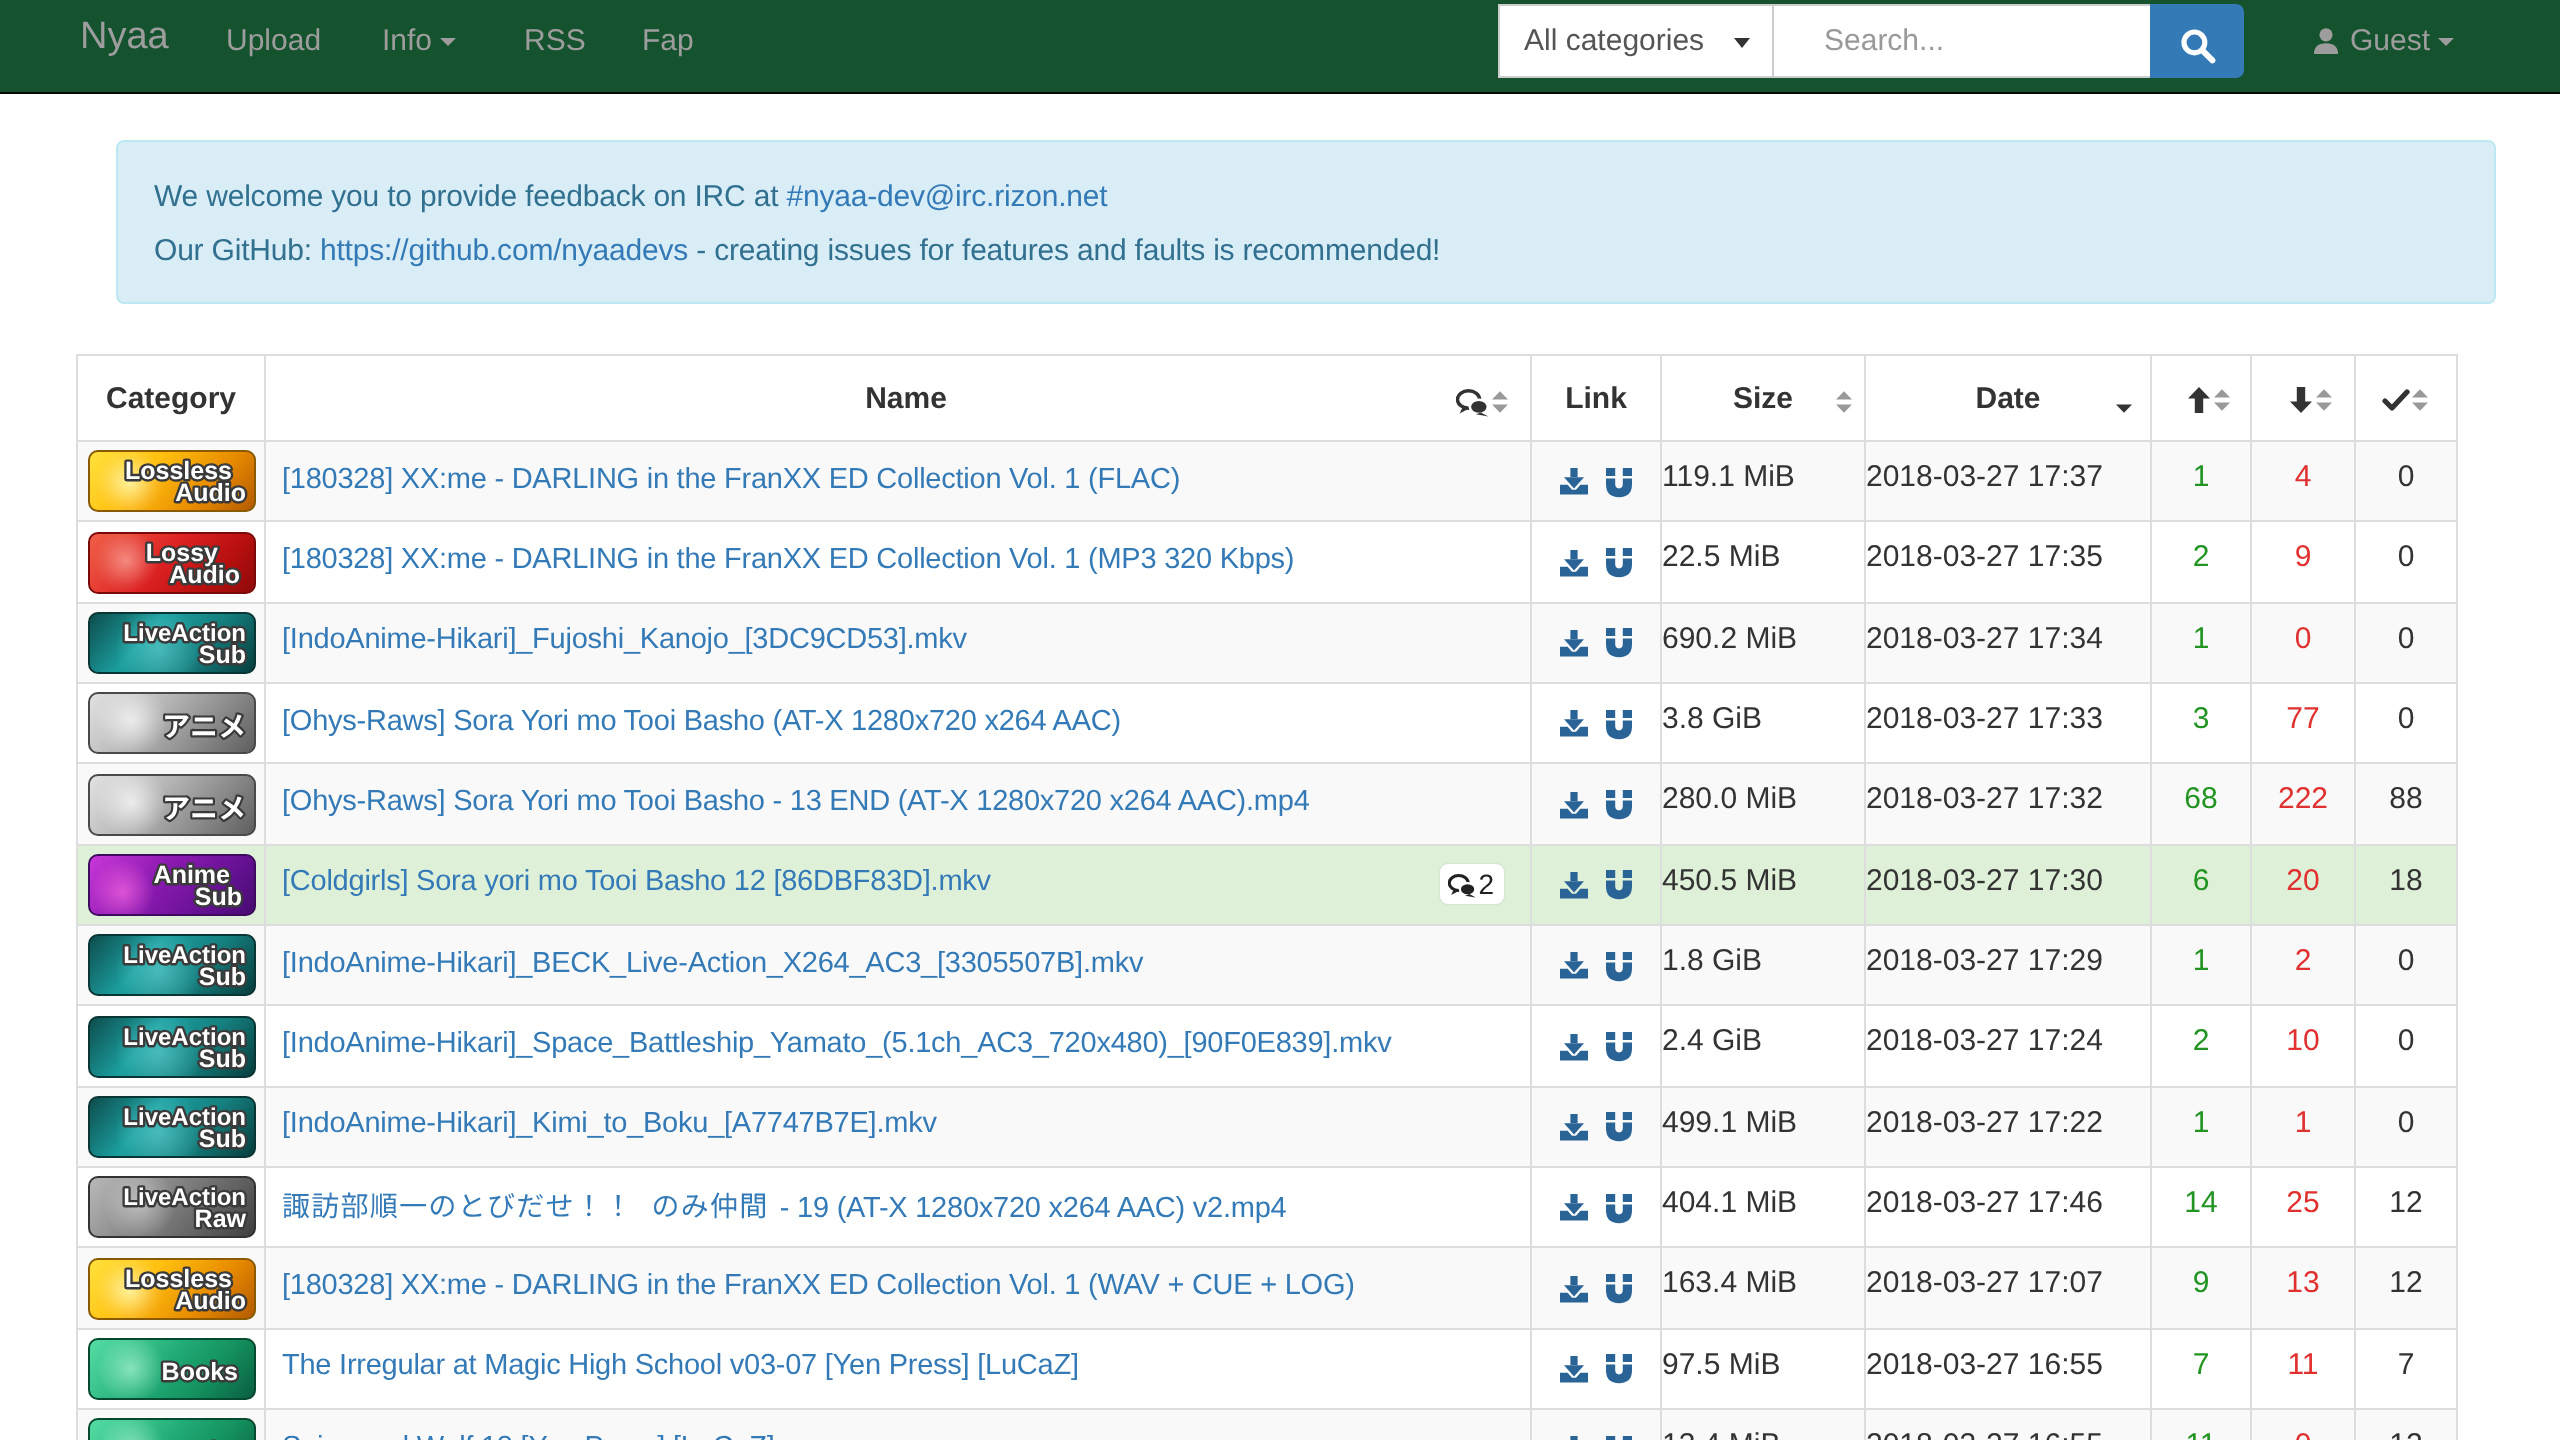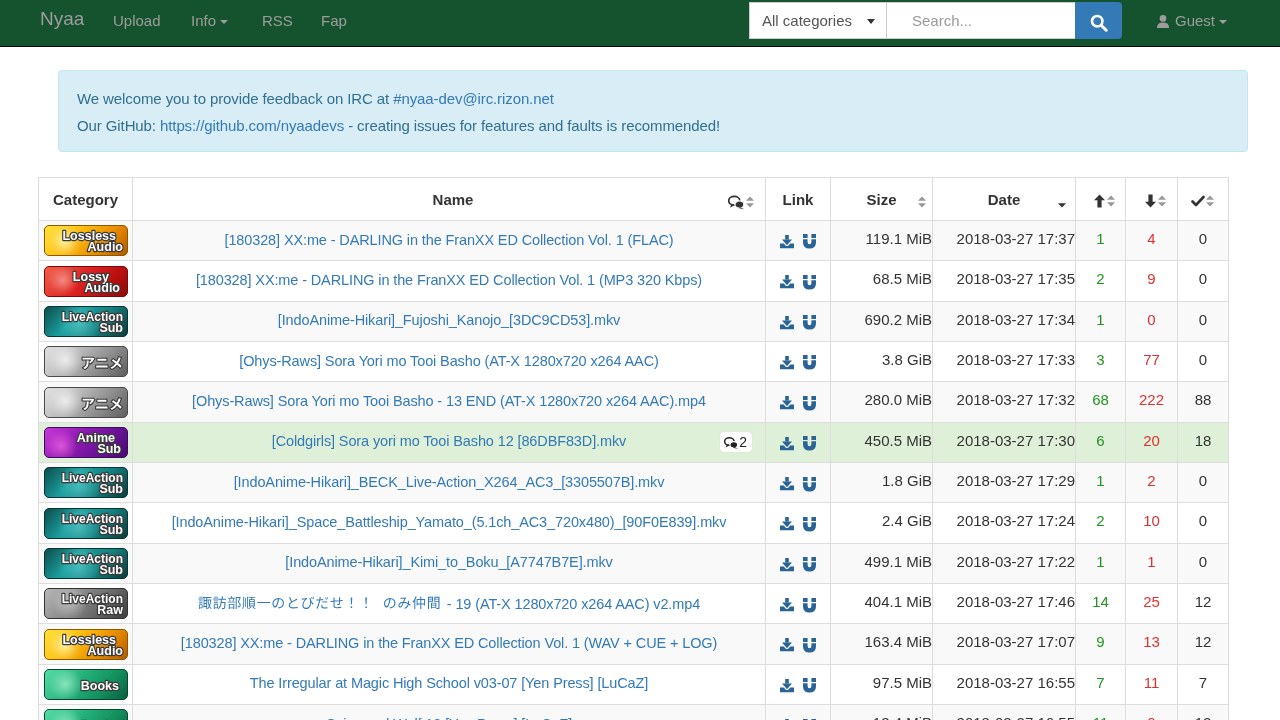--- a/index.html
+++ b/index.html
@@ -15,29 +15,29 @@
   border-right:4.5px solid transparent; border-top:5px solid #333; }
 .alert { position:absolute; left:38px; top:70px; width:1190px; height:82px; background:#d9edf7;
   border:1px solid #bce8f1; border-radius:4px; color:#31708f; font-size:15px; padding:15px 18px; line-height:26.5px; letter-spacing:-0.1px;margin-left:20px; }
 .alert a { color:#337ab7; text-decoration:none; }
 table { position:absolute; left:38px; top:177px; width:1190px; border-collapse:collapse; table-layout:fixed; }
 th, td { border:1px solid #ddd; font-size:15px; color:#333; vertical-align:middle; padding:0; }
 thead th { height:43px; font-weight:bold; text-align:center; position:relative; }
 tbody td { height:40.35px; }
 tbody tr:nth-child(odd) td { background:#f9f9f9; }
 tbody tr.success td { background:#dff0d8; }
-.tn { text-align:center; padding:0 8px 3px 8px; position:relative; white-space:nowrap; overflow:hidden; }
+.tn { text-align:left; padding:0 8px 3px 8px; position:relative; white-space:nowrap; overflow:hidden; }
 .tn a { color:#337ab7; text-decoration:none; font-size:14.5px; letter-spacing:-0.12px; }
 .tc div.cat { margin:0 auto; }
 .cat { width:84px; height:31px; border-radius:5px; border:1px solid; position:relative;
   overflow:hidden; color:#fff; font-weight:bold; }
 .tl { text-align:center; }
 .tl svg { vertical-align:middle; }
 .sp { display:inline-block; width:9px; }
-.ts,.td { text-align:right; padding-bottom:4.5px; }
+.ts,.td { text-align:left; padding-bottom:4.5px; }
 .se { text-align:center; color:#229422; padding-bottom:4.5px; }
 .le { text-align:center; color:#e03030; padding-bottom:4.5px; }
 .co { text-align:center; color:#333; padding-bottom:4.5px; }
 .pill { position:absolute; right:13px; top:50%; margin-top:-10px; height:20px; background:#fff;
   border-radius:4px; padding:0 5px 0 4px; font-size:14px; color:#222; line-height:20px; box-shadow:0 0 1px rgba(0,0,0,0.15); }
 .hicons { position:absolute; right:10px; top:50%; margin-top:-7px; }
 .sorti { vertical-align:middle; }
 thead svg { vertical-align:middle; }
 </style></head><body>
 
@@ -157,21 +157,21 @@
         <td class="tn"><a>[180328] XX:me - DARLING in the FranXX ED Collection Vol. 1 (MP3 320 Kbps)</a></td>
 <td class="tl"><svg width="14" height="14" viewBox="0 0 14 14">
             <rect x="5.2" y="0" width="3.6" height="4.6" fill="#2a6496"></rect>
             <polygon points="2,4.6 12,4.6 7,10.2" fill="#2a6496"></polygon>
             <path d="M0 8.4 L3.8 8.4 L6 10.9 L8 10.9 L10.2 8.4 L14 8.4 L14 13.2 L0 13.2 Z" fill="#2a6496"></path>
           </svg><span class="sp"></span><svg width="13" height="15" viewBox="0 0 13 15">
             <rect x="0" y="0" width="4.6" height="4" fill="#2a6496"></rect>
             <rect x="8.4" y="0" width="4.6" height="4" fill="#2a6496"></rect>
             <path d="M0 5.2 L4.6 5.2 L4.6 8 Q4.6 10.2 6.5 10.2 Q8.4 10.2 8.4 8 L8.4 5.2 L13 5.2 L13 8.3 Q13 14.6 6.5 14.6 Q0 14.6 0 8.3 Z" fill="#2a6496"></path>
           </svg></td>
-        <td class="ts">68.5 MiB</td>
+        <td class="ts">22.5 MiB</td>
         <td class="td">2018-03-27 17:35</td>
 <td class="se">2</td>
         <td class="le">9</td>
         <td class="co">0</td>
       </tr>
 <tr>
         <td class="tc">
           <div class="cat" style="background:radial-gradient(circle 22px at 42% 60%, rgba(120,225,225,0.5), rgba(255,255,255,0) 100%),linear-gradient(130deg,#0e4d4d 0%,#1b9e9e 35%,#15807f 65%,#073d3d 100%);border-color:#0a3535">
             <svg width="84" height="32" viewBox="0 0 84 32" style="position:absolute;left:-1px;top:-1px">
               <text x="79" y="14.5" text-anchor="end" font-size="12" font-weight="bold" fill="#fff" stroke="#3a3a3a" stroke-width="2.4" paint-order="stroke" stroke-linejoin="round">LiveAction</text>

